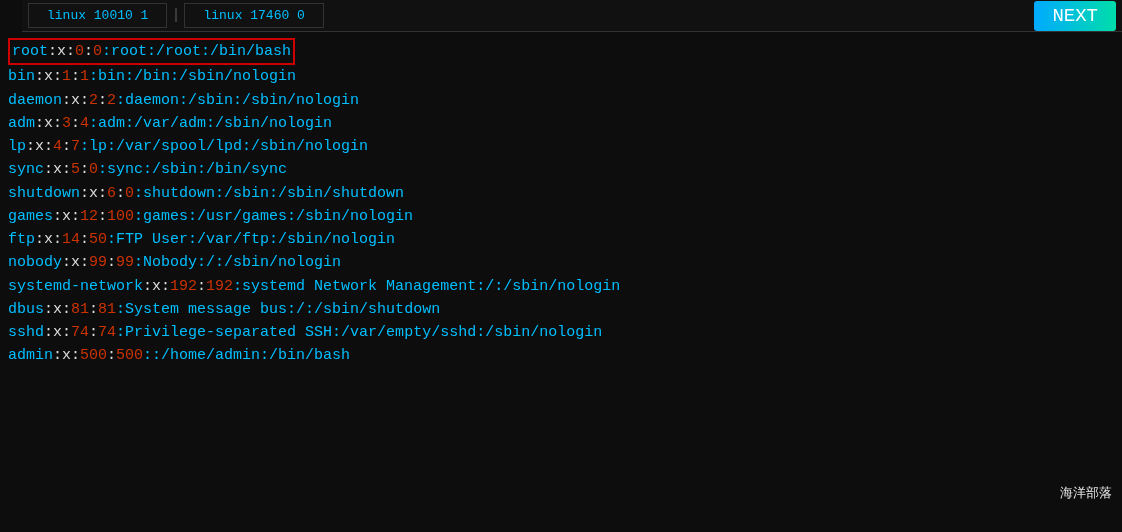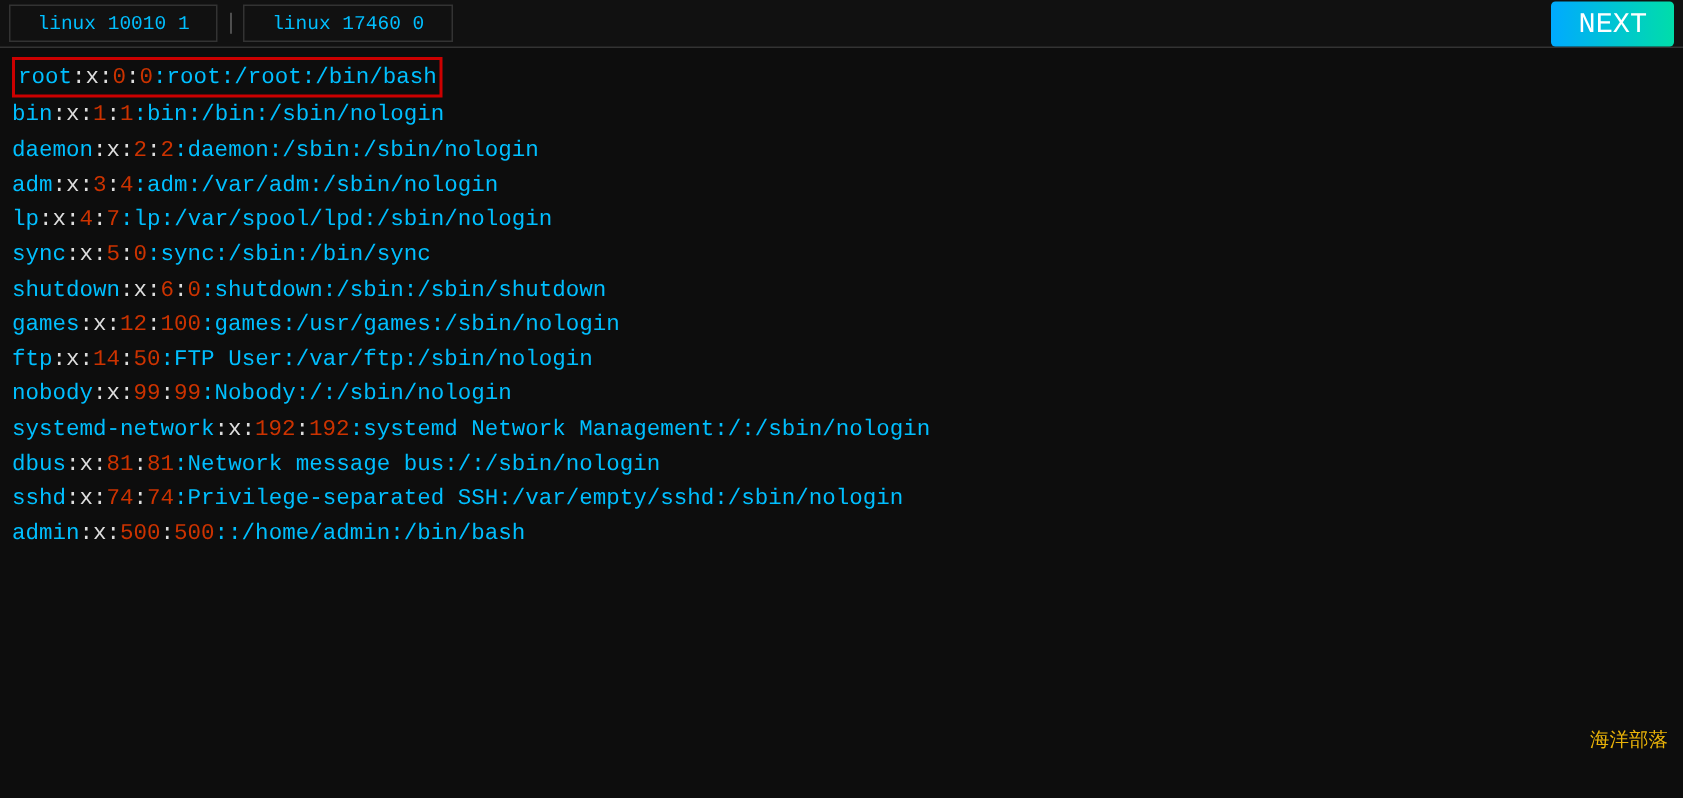--- a/index.html
+++ b/index.html
@@ -12,20 +12,21 @@
       overflow: hidden;
     }
 
     .top-bar {
       display: flex;
       align-items: center;
       height: 32px;
       background-color: #111;
       border-bottom: 1px solid #333;
       padding: 0 6px;
+      margin-left: 22px;
     }
 
     .tab {
       color: #00bfff;
       padding: 4px 18px;
       border: 1px solid #333;
       background: #111;
       font-size: 13px;
       font-family: 'Courier New', Courier, monospace;
     }
@@ -66,21 +67,21 @@
     }
 
     .cyan { color: #00bfff; }
     .red-num { color: #cc3300; }
     .white { color: #dddddd; }
 
     .watermark {
       position: absolute;
       right: 10px;
       bottom: 30px;
-      color: #eab308;
+      color: #e5e5e5;
       font-size: 13px;
       font-family: 'Courier New', Courier, monospace;
     }
   </style>
 </head>
 <body>
 
 <div class="top-bar">
   <div class="tab" id="tab1">linux 10010 1</div>
   <span class="tab-separator"> | </span>
@@ -93,18 +94,18 @@
     <div class="line"><span class="cyan">bin</span><span class="white">:x:</span><span class="red-num">1</span><span class="white">:</span><span class="red-num">1</span><span class="cyan">:bin:/bin:/sbin/nologin</span></div>
     <div class="line"><span class="cyan">daemon</span><span class="white">:x:</span><span class="red-num">2</span><span class="white">:</span><span class="red-num">2</span><span class="cyan">:daemon:/sbin:/sbin/nologin</span></div>
     <div class="line"><span class="cyan">adm</span><span class="white">:x:</span><span class="red-num">3</span><span class="white">:</span><span class="red-num">4</span><span class="cyan">:adm:/var/adm:/sbin/nologin</span></div>
     <div class="line"><span class="cyan">lp</span><span class="white">:x:</span><span class="red-num">4</span><span class="white">:</span><span class="red-num">7</span><span class="cyan">:lp:/var/spool/lpd:/sbin/nologin</span></div>
     <div class="line"><span class="cyan">sync</span><span class="white">:x:</span><span class="red-num">5</span><span class="white">:</span><span class="red-num">0</span><span class="cyan">:sync:/sbin:/bin/sync</span></div>
     <div class="line"><span class="cyan">shutdown</span><span class="white">:x:</span><span class="red-num">6</span><span class="white">:</span><span class="red-num">0</span><span class="cyan">:shutdown:/sbin:/sbin/shutdown</span></div>
     <div class="line"><span class="cyan">games</span><span class="white">:x:</span><span class="red-num">12</span><span class="white">:</span><span class="red-num">100</span><span class="cyan">:games:/usr/games:/sbin/nologin</span></div>
     <div class="line"><span class="cyan">ftp</span><span class="white">:x:</span><span class="red-num">14</span><span class="white">:</span><span class="red-num">50</span><span class="cyan">:FTP User:/var/ftp:/sbin/nologin</span></div>
     <div class="line"><span class="cyan">nobody</span><span class="white">:x:</span><span class="red-num">99</span><span class="white">:</span><span class="red-num">99</span><span class="cyan">:Nobody:/:/sbin/nologin</span></div>
     <div class="line"><span class="cyan">systemd-network</span><span class="white">:x:</span><span class="red-num">192</span><span class="white">:</span><span class="red-num">192</span><span class="cyan">:systemd Network Management:/:/sbin/nologin</span></div>
-    <div class="line"><span class="cyan">dbus</span><span class="white">:x:</span><span class="red-num">81</span><span class="white">:</span><span class="red-num">81</span><span class="cyan">:Network message bus:/:/sbin/nologin</span></div>
+    <div class="line"><span class="cyan">dbus</span><span class="white">:x:</span><span class="red-num">81</span><span class="white">:</span><span class="red-num">81</span><span class="cyan">:System message bus:/:/sbin/shutdown</span></div>
     <div class="line"><span class="cyan">sshd</span><span class="white">:x:</span><span class="red-num">74</span><span class="white">:</span><span class="red-num">74</span><span class="cyan">:Privilege-separated SSH:/var/empty/sshd:/sbin/nologin</span></div>
     <div class="line"><span class="cyan">admin</span><span class="white">:x:</span><span class="red-num">500</span><span class="white">:</span><span class="red-num">500</span><span class="cyan">::/home/admin:/bin/bash</span></div>
   </div>
 
 <div class="watermark" id="watermark">海洋部落</div>
 
 </body></html>

